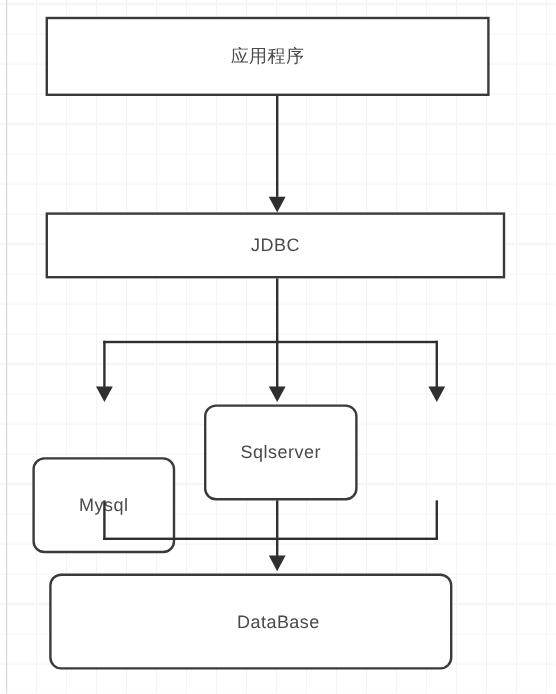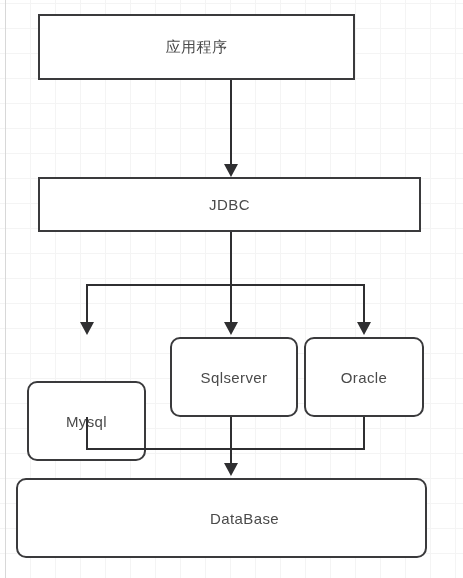--- a/index.html
+++ b/index.html
@@ -44,26 +44,26 @@
     background: #ffffff;
     display: flex;
     align-items: center;
     justify-content: center;
     color: #4a4a4a;
     letter-spacing: 0.4px;
   }
   .node.sharp { border-radius: 0; }
   .node.round { border-radius: 10px; }
 
-  #node-app      { left: 38px;  top: 14px;  width: 317px; height: 66px; font-size: 15px; }
+  #node-app      { left: 38px;  top: 14px;  width: 370px; height: 66px; font-size: 15px; }
   #node-jdbc     { left: 38px;  top: 177px; width: 383px; height: 55px; font-size: 15px; }
   #node-mysql    { left: 27px;  top: 337px; width: 119px; height: 80px; font-size: 15px; margin-top: 44px; }
   #node-sqlserver{ left: 170px; top: 337px; width: 128px; height: 80px; font-size: 15px; }
   #node-oracle   { left: 304px; top: 337px; width: 120px; height: 80px; font-size: 15px; }
-  #node-database { left: 16px;  top: 478px; width: 411px; height: 80px; font-size: 15px; padding-left: 46px; }
+  #node-database { left: 41px;  top: 478px; width: 336px; height: 80px; font-size: 15px; padding-left: 46px; }
 
   .edge {
     position: absolute;
     background: #2f2f31;
   }
   .edge.v { width: 2px; }
   .edge.h { height: 2px; }
 
   .arrow {
     position: absolute;
@@ -115,23 +115,20 @@
   <div class="arrow" style="left:357px; top:322px;"></div>
 
   <div class="node round" id="node-mysql">
     <span>Mysql</span>
   </div>
 
   <div class="node round" id="node-sqlserver">
     <span>Sqlserver</span>
   </div>
 
-  <div class="node round" id="node-oracle">
-    <span>Oracle</span>
-  </div>
 
   <div class="edge v" style="left:86px; top:417px; height:33px;"></div>
   <div class="edge v" style="left:363px; top:417px; height:33px;"></div>
   <div class="edge h" style="left:86px; top:448px; width:279px;"></div>
 
   <div class="edge v" style="left:230px; top:417px; height:48px;"></div>
   <div class="arrow" style="left:224px; top:463px;"></div>
 
   <div class="node round" id="node-database">
     <span>DataBase</span>

